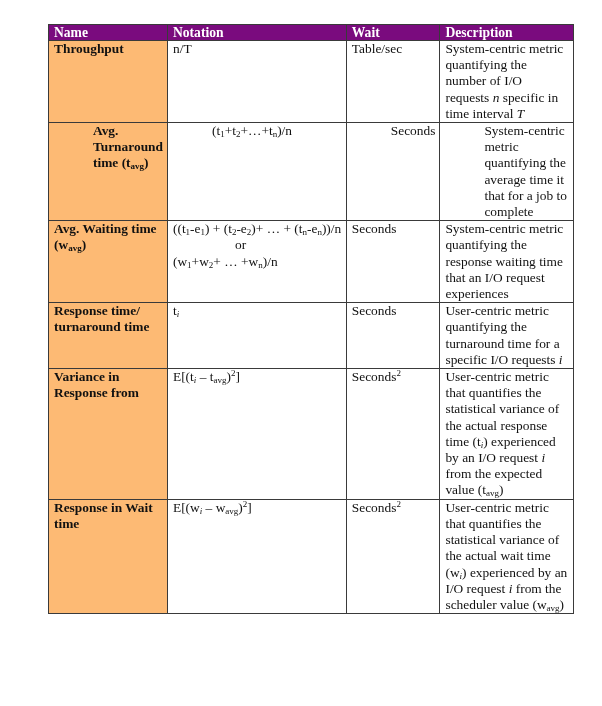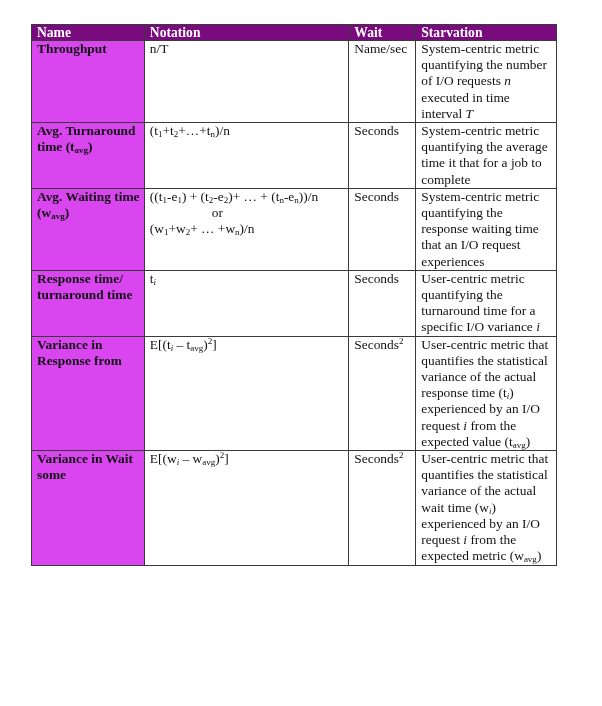--- a/index.html
+++ b/index.html
@@ -1,28 +1,28 @@
 <!DOCTYPE html>
 <html><head>
 <meta charset="utf-8">
 <style>
   html, body { margin: 0; padding: 0; background: #ffffff; }
   body { width: 602px; height: 706px; position: relative; overflow: hidden;
          font-family: "Liberation Serif", "DejaVu Serif", serif; color: #111; }
-  table.metrics { position: absolute; left: 31px; top: 24px; width: 526px;
+  table.metrics { position: absolute; left: 48px; top: 24px; width: 526px;
                   border-collapse: collapse; font-size: 13.4px; line-height: 16.2px; }
   table.metrics td, table.metrics th { border: 1.5px solid #3a3a3a; vertical-align: top;
                   padding: 0 4px 0 5px; text-align: left; }
   table.metrics th { background: #7a0b7e; color: #ffffff; font-weight: bold;
                   height: 15px; line-height: 15px; font-size: 13.6px; }
   table.metrics th:first-child { font-weight: bold; }
-  td.name { background: #d946ef; font-weight: bold; }
+  td.name { background: #fdba74; font-weight: bold; }
   col.c1 { width: 113px; } col.c2 { width: 205px; } col.c3 { width: 67px; } col.c4 { width: 141px; }
   tr.r1 td { height: 80px; }
-  tr.r2 td { height: 64px; }
+  tr.r2 td { height: 64px; padding-left: 44px; }
   tr.r3 td { height: 64px; margin-left: 24px; }
   tr.r4 td { height: 56px; }
   tr.r5 td { height: 112px; }
   tr.r6 td { height: 112px; }
   tr.r7 td { height: 128px; }
   .or { display: block; padding-left: 62px; }
   sub { font-size: 9px; vertical-align: -2px; line-height: 0; }
   sup { font-size: 9px; vertical-align: 5px; line-height: 0; }
   .caption { position: absolute; top: 684px; left: 0; width: 512px; text-align: center;
              font-weight: bold; font-size: 13.6px; margin-top: 31px; }
@@ -35,28 +35,28 @@
       <col class="c1">
       <col class="c2">
       <col class="c3">
       <col class="c4">
     </colgroup>
   <tbody>
       <tr>
     <th>Name</th>
     <th>Notation</th>
     <th>Wait</th>
-    <th>Starvation</th>
+    <th>Description</th>
   </tr>
 
   <tr class="r1">
     <td class="name">Throughput</td>
     <td>n/T</td>
-    <td>Name/sec</td>
-    <td><span>System-centric metric quantifying the number of I/O requests </span><i>n</i><span> executed in time interval </span><i>T</i></td>
+    <td>Table/sec</td>
+    <td><span>System-centric metric quantifying the number of I/O requests </span><i>n</i><span> specific in time interval </span><i>T</i></td>
   </tr>
 
   <tr class="r2">
     <td class="name"><span>Avg. Turnaround time (t</span><sub>avg</sub><span>)</span></td>
     <td><span>(t</span><sub>1</sub><span>+t</span><sub>2</sub><span>+…+t</span><sub>n</sub><span>)/n</span></td>
     <td>Seconds</td>
     <td>System-centric metric quantifying the average time it that for a job to complete</td>
   </tr>
 
   <tr class="r3">
@@ -67,33 +67,33 @@
       <span>(w</span><sub>1</sub><span>+w</span><sub>2</sub><span>+ … +w</span><sub>n</sub><span>)/n</span>
     </td>
     <td>Seconds</td>
     <td>System-centric metric quantifying the response waiting time that an I/O request experiences</td>
   </tr>
 
   <tr class="r4">
     <td class="name">Response time/ turnaround time</td>
     <td><span>t</span><sub><i>i</i></sub></td>
     <td>Seconds</td>
-    <td><span>User-centric metric quantifying the turnaround time for a specific I/O variance </span><i>i</i></td>
+    <td><span>User-centric metric quantifying the turnaround time for a specific I/O requests </span><i>i</i></td>
   </tr>
 
   <tr class="r5">
     <td class="name">Variance in Response from</td>
     <td><span>E[(t</span><sub><i>i</i></sub><span> – t</span><sub>avg</sub><span>)</span><sup>2</sup><span>]</span></td>
     <td><span>Seconds</span><sup>2</sup></td>
     <td><span>User-centric metric that quantifies the statistical variance of the actual response time (t</span><sub><i>i</i></sub><span>) experienced by an I/O request </span><i>i</i><span> from the expected value (t</span><sub>avg</sub><span>)</span></td>
   </tr>
 
   <tr class="r6">
-    <td class="name">Variance in Wait some</td>
+    <td class="name">Response in Wait time</td>
     <td><span>E[(w</span><sub><i>i</i></sub><span> – w</span><sub>avg</sub><span>)</span><sup>2</sup><span>]</span></td>
     <td><span>Seconds</span><sup>2</sup></td>
-    <td><span>User-centric metric that quantifies the statistical variance of the actual wait time (w</span><sub><i>i</i></sub><span>) experienced by an I/O request </span><i>i</i><span> from the expected metric (w</span><sub>avg</sub><span>)</span></td>
+    <td><span>User-centric metric that quantifies the statistical variance of the actual wait time (w</span><sub><i>i</i></sub><span>) experienced by an I/O request </span><i>i</i><span> from the scheduler value (w</span><sub>avg</sub><span>)</span></td>
   </tr>
 
 </tbody>
   </table>
 
 <div class="caption">Table 10.3: Summary of Performance Metrics</div>
 
 </body></html>

